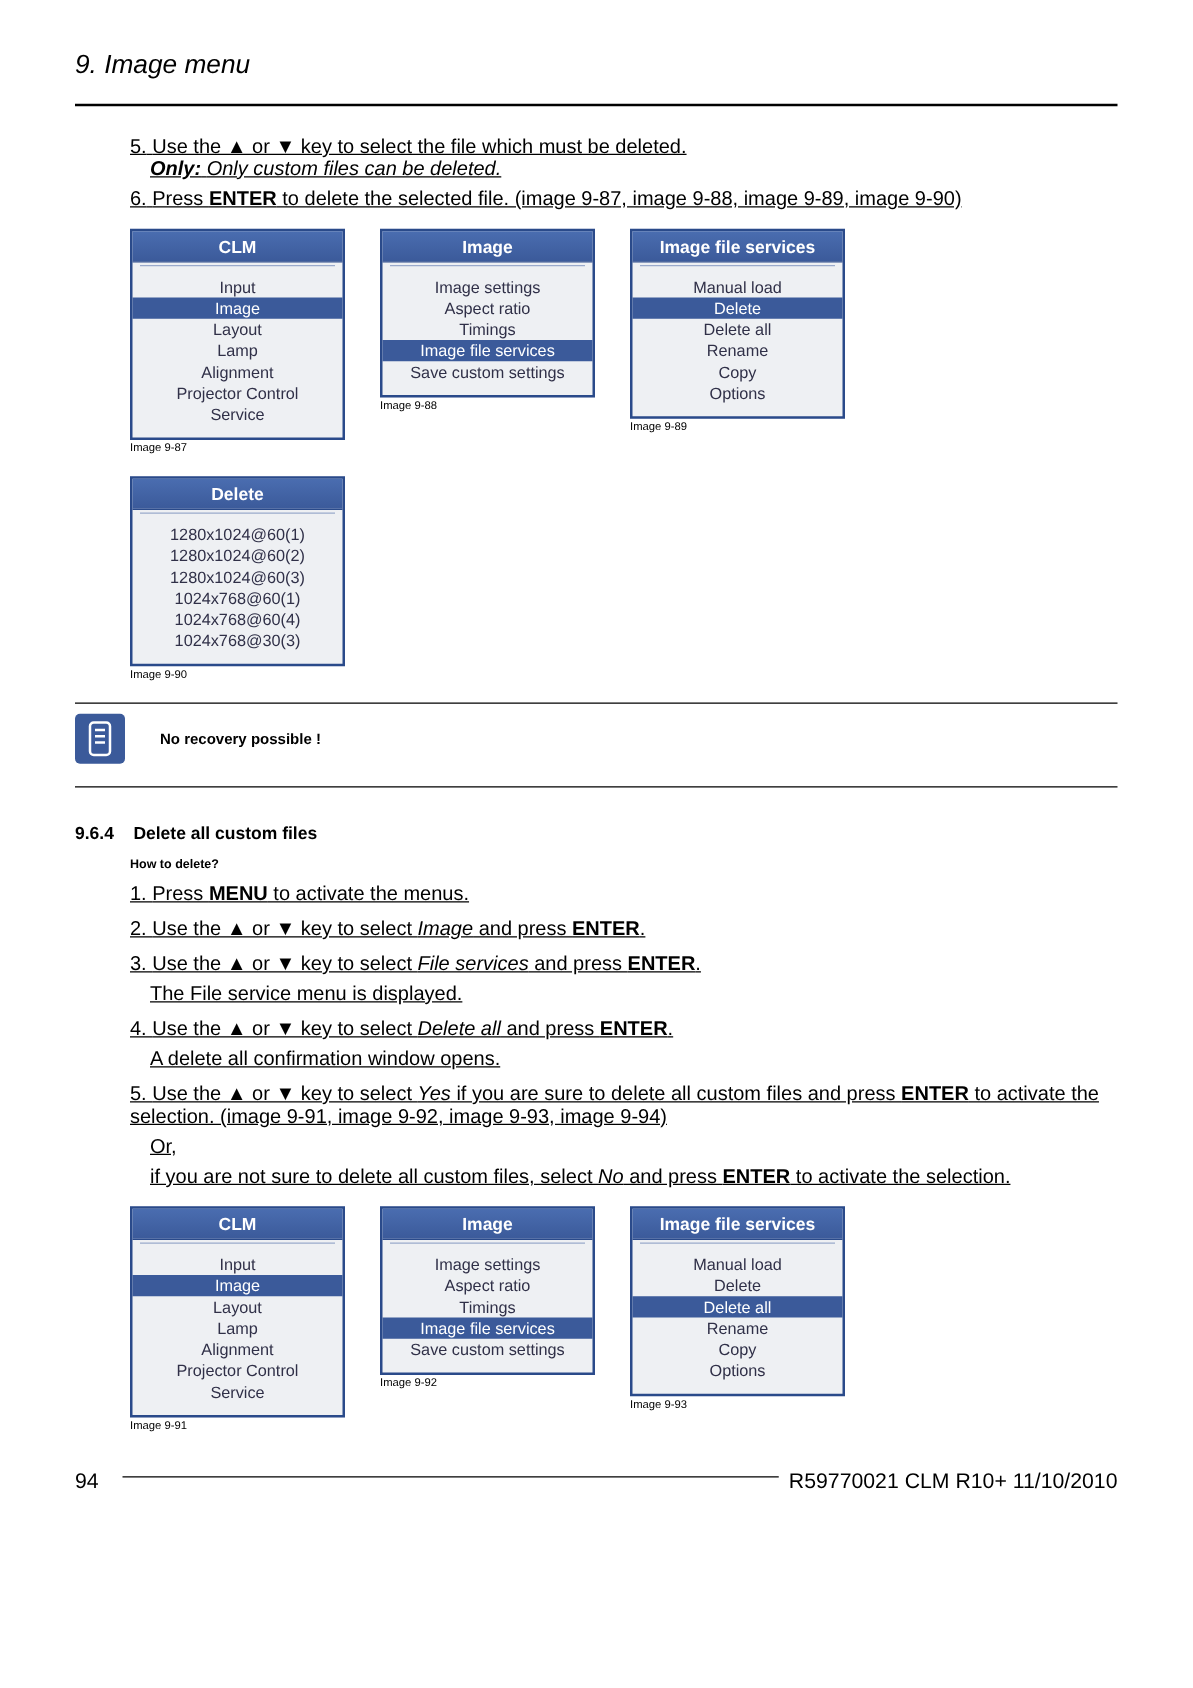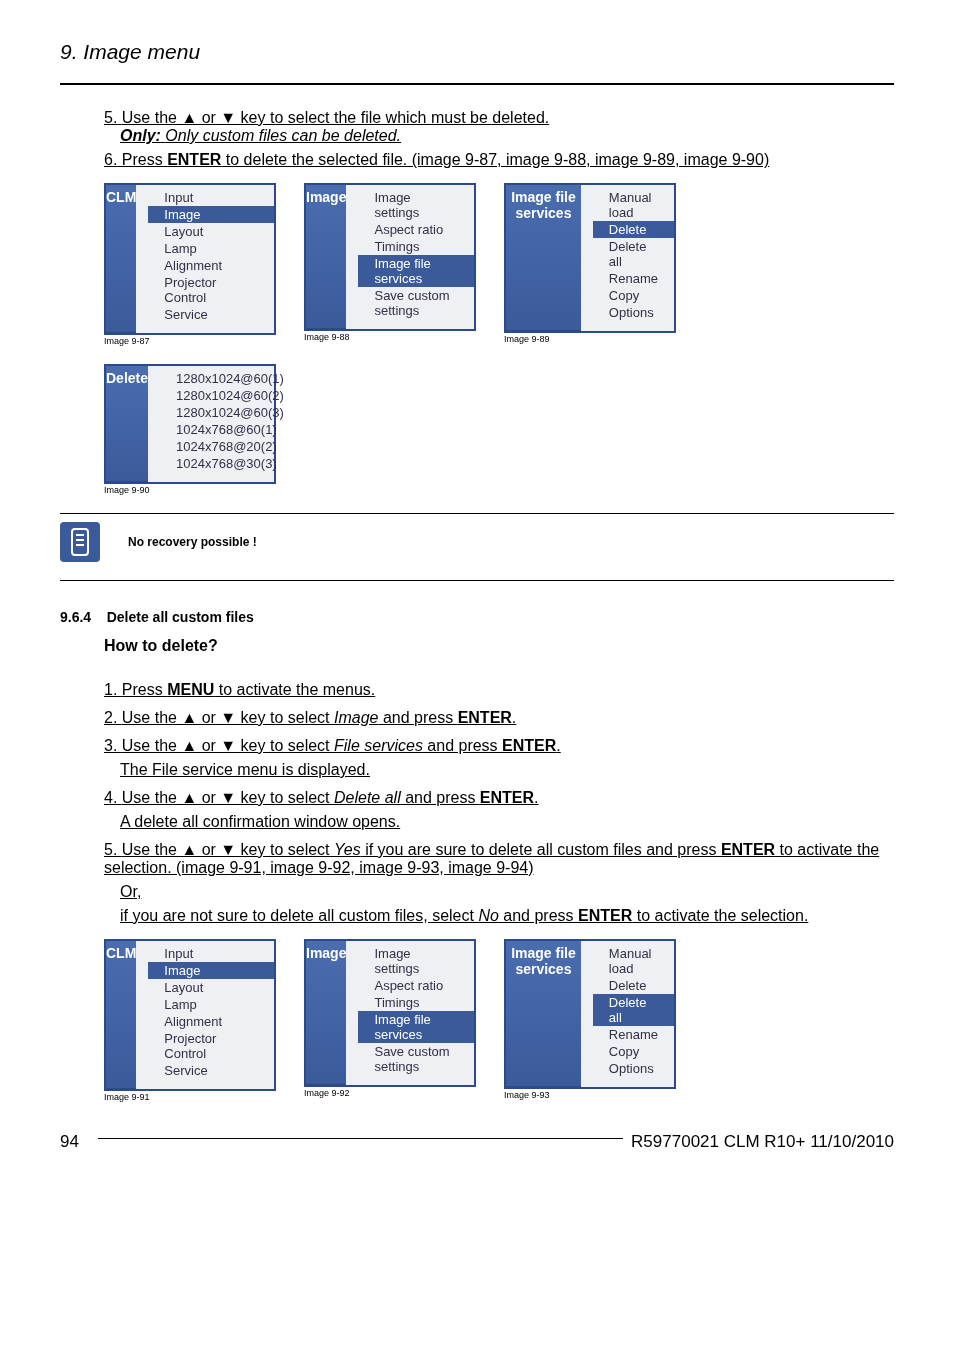--- a/index.html
+++ b/index.html
@@ -5,34 +5,34 @@
   * { box-sizing: border-box; margin: 0; padding: 0; }
   body { font-family: Arial, Helvetica, sans-serif; font-size: 12px; color: #000; background: #fff; width: 954px; padding: 40px 60px 30px 60px; }
   .header { font-style: italic; font-size: 21px; margin-bottom: 19px; }
   .hr-bold { border: none; border-top: 2px solid #000; margin-bottom: 24px; }
   .indent { margin-left: 44px; }
   .step { margin-bottom: 6px; font-size: 16px; text-decoration: underline; }
   .step .note { margin-left: 16px; }
   .bold { font-weight: bold; }
   .italic { font-style: italic; }
   .menus-row { display: flex; gap: 28px; margin-top: 14px; align-items: flex-start; }
-  .menu-box { width: 172px; border: 2px solid #2a4a8a; background: #eef0f3; display: flex; flex-direction: row; }
+  .menu-box { width: 172px; border: 2px solid #2a4a8a; background: #eef0f3; display: flex; flex-direction: column; }
   .menu-title { background: linear-gradient(#4a6db0,#3b5a9a); color: #fff; font-weight: bold; text-align: center; padding: 4px 0; font-size: 14px; border-bottom: 1px solid #2a4a8a; }
   .menu-sep { height: 0; border-top: 1px solid #9aaacc; margin: 2px 6px 4px 6px; }
   .menu-items { padding: 4px 0 10px 0; }
-  .menu-item { color: #303048; padding: 1px 16px; font-size: 13px; }
+  .menu-item { text-align: center; color: #303048; padding: 1px 16px; font-size: 13px; }
   .menu-item.hl { background: #3b5a9a; color: #fff; }
   .caption { font-size: 9px; color: #000; margin-top: 1px; }
   .menu-col { display: flex; flex-direction: column; }
   .section-hr { border: none; border-top: 1px solid #000; margin: 18px 0 8px 0; }
   .tip-row { display: flex; align-items: center; gap: 28px; margin-left: 0; }
   .tip-icon { width: 40px; height: 40px; background: #3b5a9a; border-radius: 4px; display: flex; align-items: center; justify-content: center; }
   .tip-text { font-weight: bold; font-size: 12px; }
   .h2 { font-weight: bold; font-size: 14px; margin-top: 28px; margin-bottom: 12px; }
-  .h3 { font-weight: bold; font-size: 16px; margin-bottom: 26px; }
+  .h3 { font-weight: bold; font-size: 10px; margin-bottom: 10px; }
   .footer { display: flex; justify-content: space-between; align-items: center; margin-top: 30px; font-size: 17px; }
   .footer-line { flex: 1; border-top: 1px solid #000; margin: 0 8px; height: 0; position: relative; top: -4px; }
   .footer-left { width: 30px; }
   .footer-right { white-space: nowrap; }
 </style>
 </head>
 <body>
 
 <div class="header">9. Image menu</div>
 <hr class="hr-bold">
@@ -100,21 +100,21 @@
   <div class="menus-row" style="margin-top:18px;">
     <div class="menu-col">
       <div class="menu-box">
         <div class="menu-title">Delete</div>
         <div class="menu-sep"></div>
         <div class="menu-items" id="delete-items">
             <div class="menu-item">1280x1024@60(1)</div>
             <div class="menu-item">1280x1024@60(2)</div>
             <div class="menu-item">1280x1024@60(3)</div>
             <div class="menu-item">1024x768@60(1)</div>
-            <div class="menu-item">1024x768@20(2)</div>
+            <div class="menu-item">1024x768@60(4)</div>
             <div class="menu-item">1024x768@30(3)</div>
           </div>
       </div>
       <div class="caption">Image 9-90</div>
     </div>
   </div>
 </div>
 
 <hr class="section-hr">
 <div class="tip-row">

